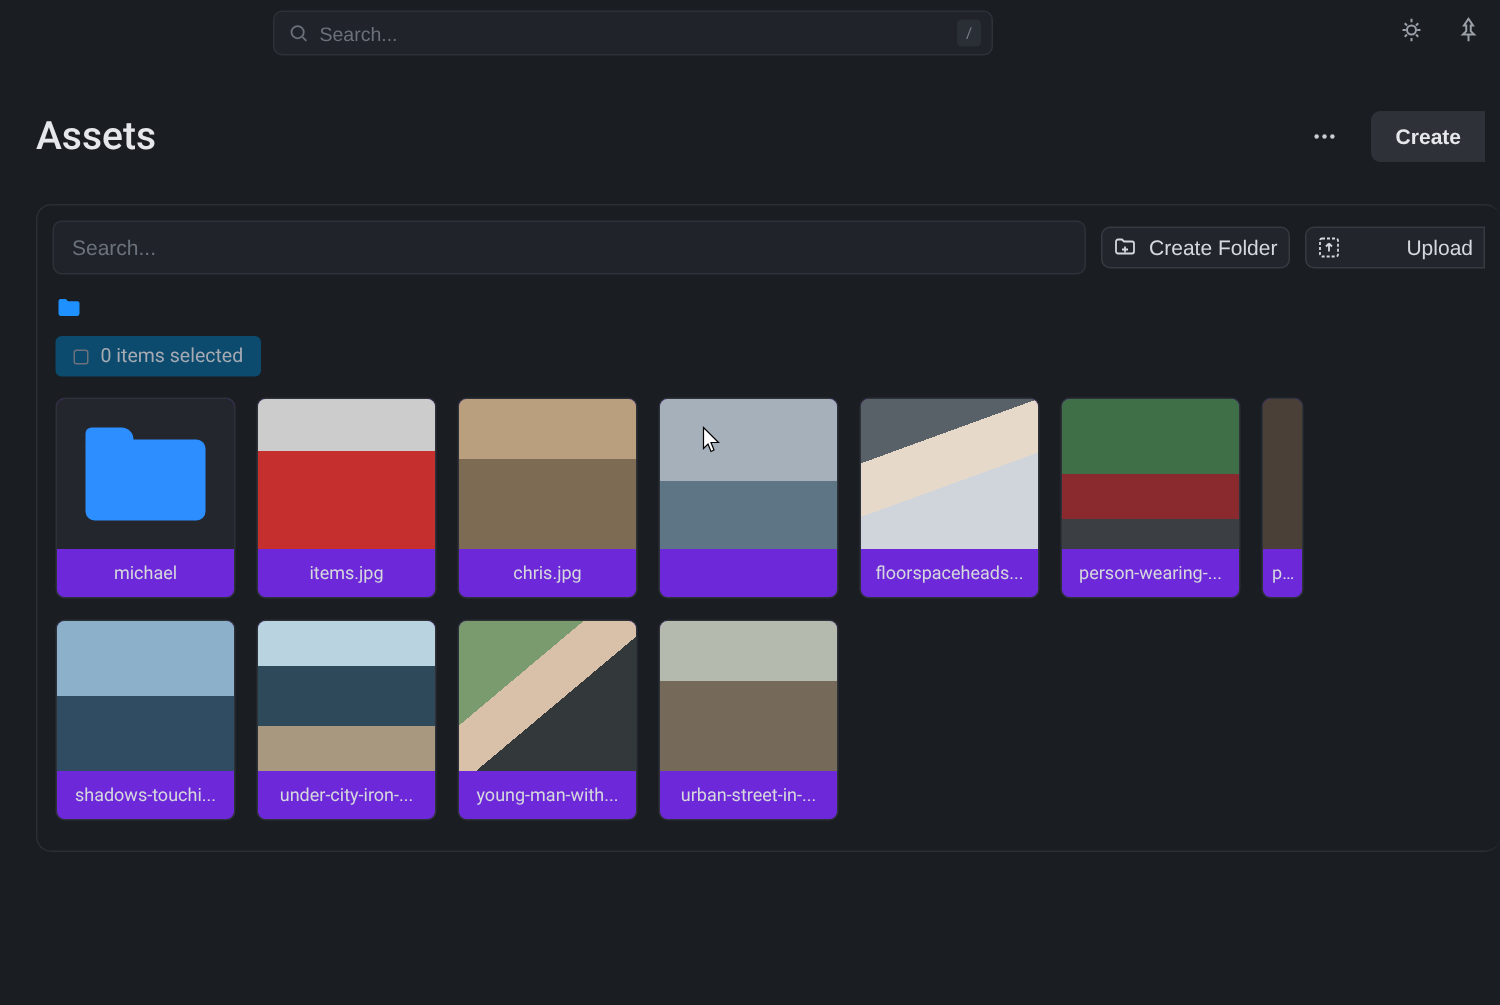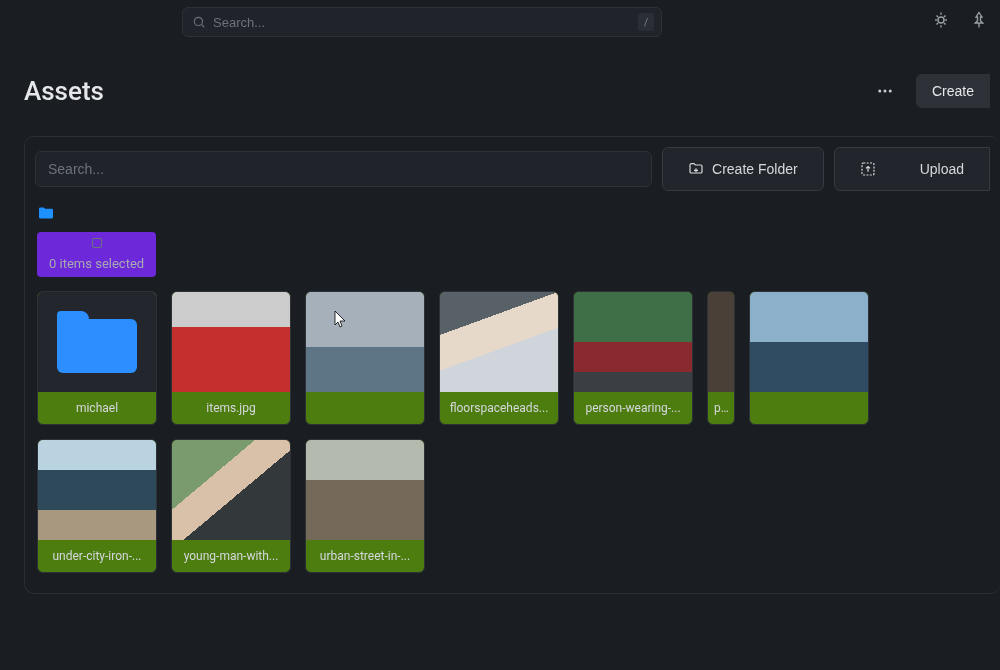--- a/index.html
+++ b/index.html
@@ -109,20 +109,21 @@
     .create-btn {
       margin-left: 16px;
       height: 34px;
       padding: 0 16px;
       background: #2e3238;
       border: none;
       border-radius: 6px 0 0 6px;
       color: #e5e7eb;
       font-size: 14px;
       cursor: pointer;
+      font-weight: bold;
     }
 
     .panel {
       border: 1px solid #2a2e35;
       border-radius: 10px;
       border-right: none;
       overflow: hidden;
     }
 
     .panel-toolbar {
@@ -139,22 +140,22 @@
       border: 1px solid #2d3138;
       border-radius: 6px;
       padding: 0 12px;
       color: #c9ccd1;
       font-size: 14px;
       outline: none;
     }
     .panel-search::placeholder { color: #6b727c; }
 
     .tool-btn {
-      height: 44px;
-      padding: 0 25px;
+      height: 28px;
+      padding: 0 7px;
       background: #22262c;
       border: 1px solid #363a41;
       border-radius: 6px;
       color: #d5d8dd;
       font-size: 14px;
       display: flex;
       align-items: center;
       gap: 8px;
       cursor: pointer;
     }
@@ -175,42 +176,41 @@
       color: #1e90ff;
       cursor: pointer;
     }
 
     .selection-bar {
       display: inline-flex;
       align-items: center;
       gap: 8px;
       margin: 0 12px 14px;
       padding: 6px 12px;
-      background: #6d28d9;
+      background: #0c4a6e;
       border-radius: 4px;
       font-size: 13px;
       color: #a6abb3;
-      flex-direction: column;
     }
     .sel-box {
       width: 10px; height: 10px;
       border: 1px solid #6b727c;
       border-radius: 2px;
     }
 
     .grid {
       display: flex;
       flex-wrap: wrap;
       gap: 14px;
       padding: 0 12px 20px;
     }
 
     .card {
       width: 120px;
-      background: #4d7c0f;
+      background: #6d28d9;
       border: 1px solid #2d3138;
       border-radius: 6px;
       overflow: hidden;
       cursor: pointer;
       display: flex;
       flex-direction: column;
     }
 
     .thumb {
       height: 100px;
@@ -370,20 +370,26 @@
           <div class="card-label">michael</div>
         </div>
         <div class="card">
           <div class="thumb">
             <div class="ph ph-alex"></div>
           </div>
           <div class="card-label">items.jpg</div>
         </div>
         <div class="card">
           <div class="thumb">
+            <div class="ph ph-chris"></div>
+          </div>
+          <div class="card-label">chris.jpg</div>
+        </div>
+        <div class="card">
+          <div class="thumb">
             <div class="ph ph-cyclist"></div>
             <span class="cursor"><svg width="12" height="18" viewBox="0 0 12 18">
                 <path d="M1 1l0 14 3-3 2 5 2-1-2-5 5 0z" fill="#fff" stroke="#000" stroke-width="0.8"></path>
               </svg></span>
           </div>
         </div>
         <div class="card">
           <div class="thumb">
             <div class="ph ph-floorspace"></div>
           </div>
@@ -398,20 +404,21 @@
         <div class="card" style="width: 28px;">
           <div class="thumb">
             <div class="ph ph-prof"></div>
           </div>
           <div class="card-label">prof</div>
         </div>
         <div class="card">
           <div class="thumb">
             <div class="ph ph-shadow"></div>
           </div>
+          <div class="card-label">shadows-touchi...</div>
         </div>
         <div class="card">
           <div class="thumb">
             <div class="ph ph-under"></div>
           </div>
           <div class="card-label">under-city-iron-...</div>
         </div>
         <div class="card">
           <div class="thumb">
             <div class="ph ph-young"></div>

